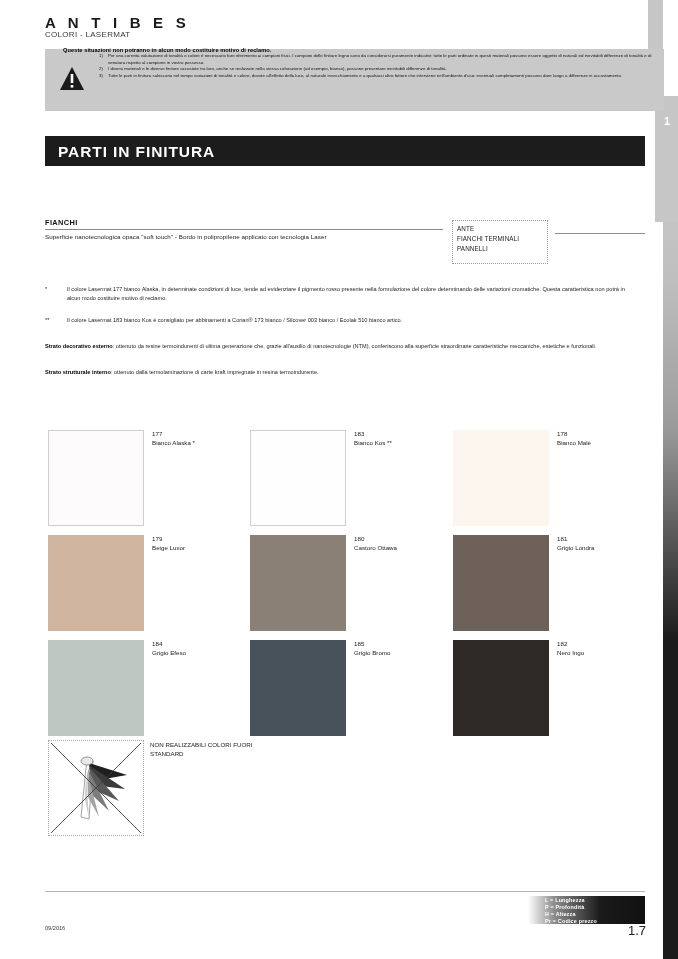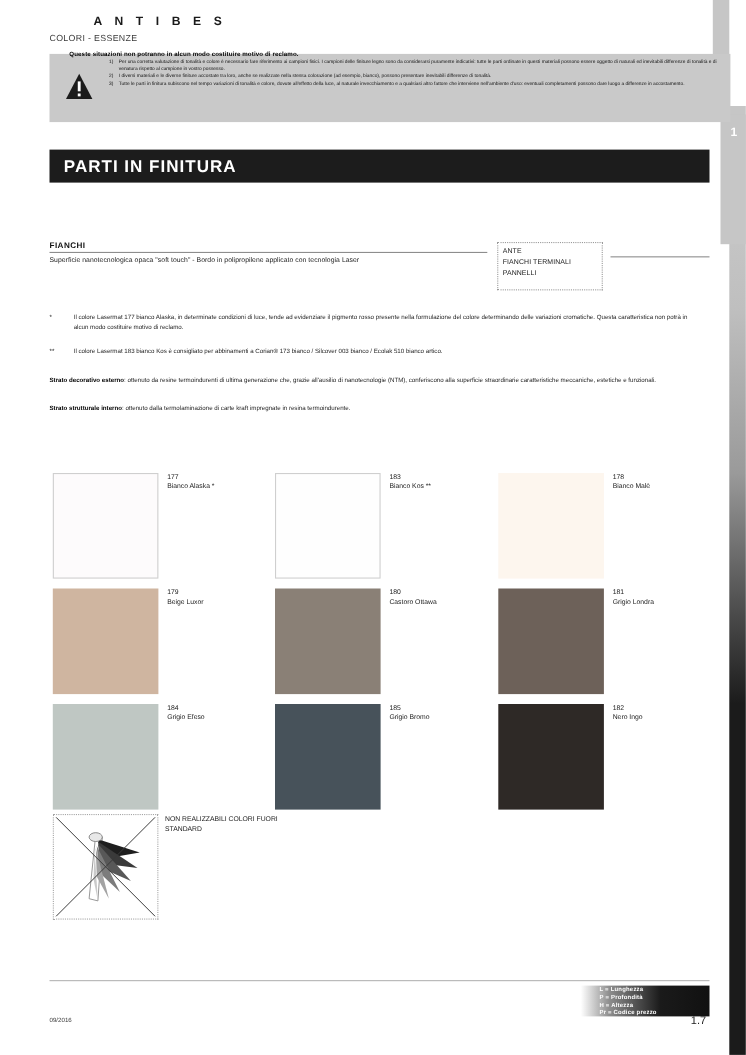--- a/index.html
+++ b/index.html
@@ -48,25 +48,24 @@
     width: 16px;
     height: 96px;
     background: #c6c6c6;
   }
 
   
   .brand {
     position: absolute;
     left: 45px;
     top: 14px;
-    font-size: 11px;
+    font-size: 15px;
     font-weight: bold;
     letter-spacing: 4.2px;
     color: #1a1a1a;
-    margin-left: 40px;
   }
   .brand-sub {
     position: absolute;
     left: 45px;
     top: 30px;
     font-size: 8px;
     letter-spacing: 0.3px;
     color: #3a3a3a;
   }
 
@@ -296,34 +295,34 @@
     position: absolute;
     left: 45px;
     top: 925px;
     font-size: 5.6px;
     color: #3a3a3a;
   }
   .footer-page {
     position: absolute;
     left: 628px;
     top: 923px;
-    font-size: 10px;
+    font-size: 13px;
     color: #222;
   }
 </style>
 </head>
 <body>
 
 <div class="top-right-block"></div>
 <div class="right-strip"></div>
 <div class="tab-marker"></div>
 <div class="tab-marker-num">1</div>
 
 <div class="brand">A N T I B E S</div>
-<div class="brand-sub">COLORI - ESSENZE</div>
+<div class="brand-sub">COLORI - LASERMAT</div>
 
 <div class="notice">
   <svg class="notice-icon" viewBox="0 0 26 26">
     <polygon points="13,1 25,24 1,24" fill="#1b1b1b"></polygon>
     <rect x="11.7" y="8" width="2.6" height="9" fill="#ffffff"></rect>
     <rect x="11.7" y="19" width="2.6" height="2.6" fill="#ffffff"></rect>
   </svg>
   <div class="notice-list">
     <div class="notice-row">
       <span class="notice-num">1)</span>

